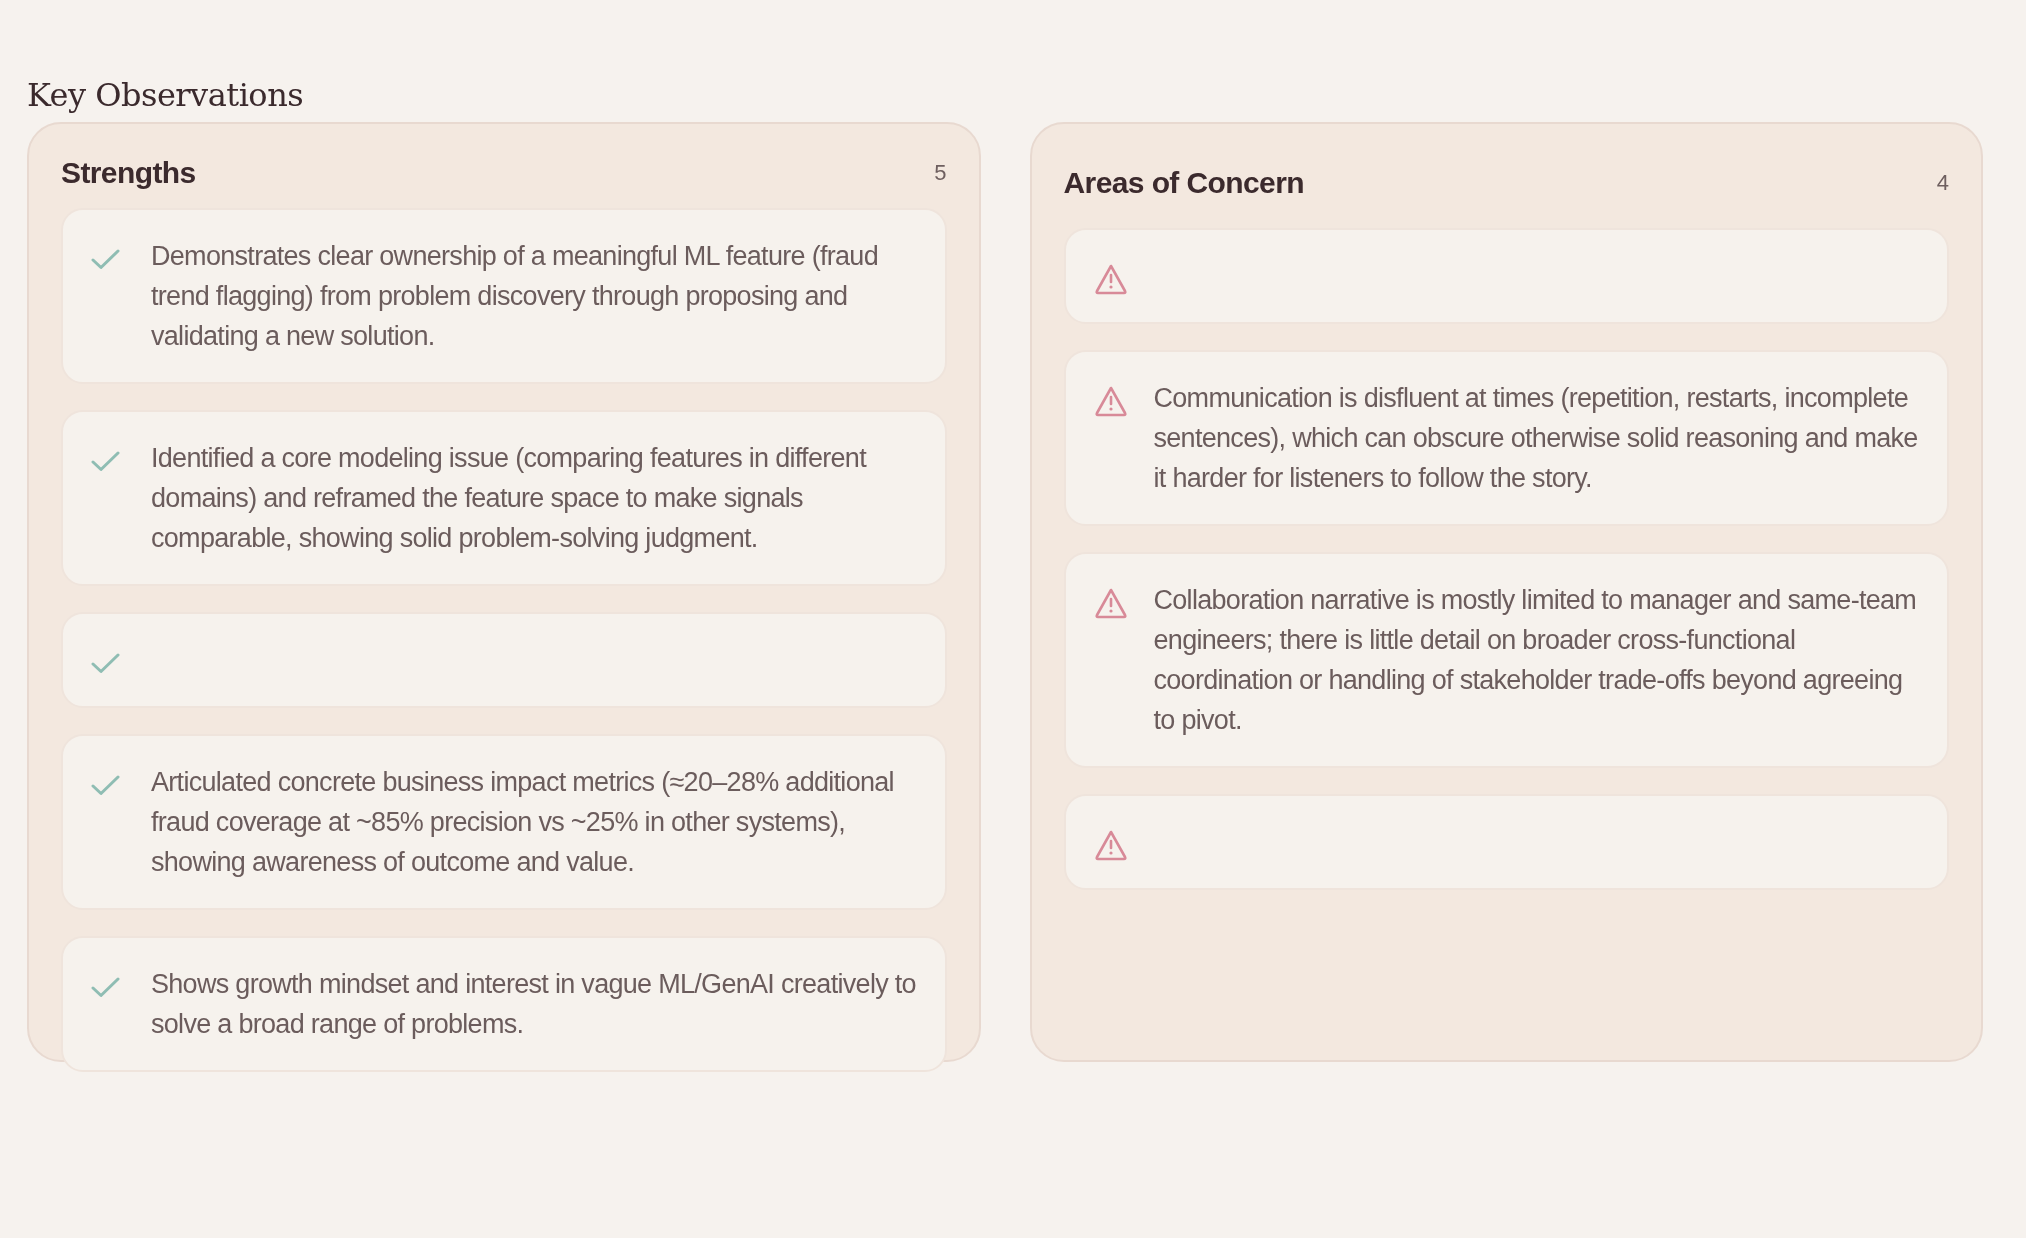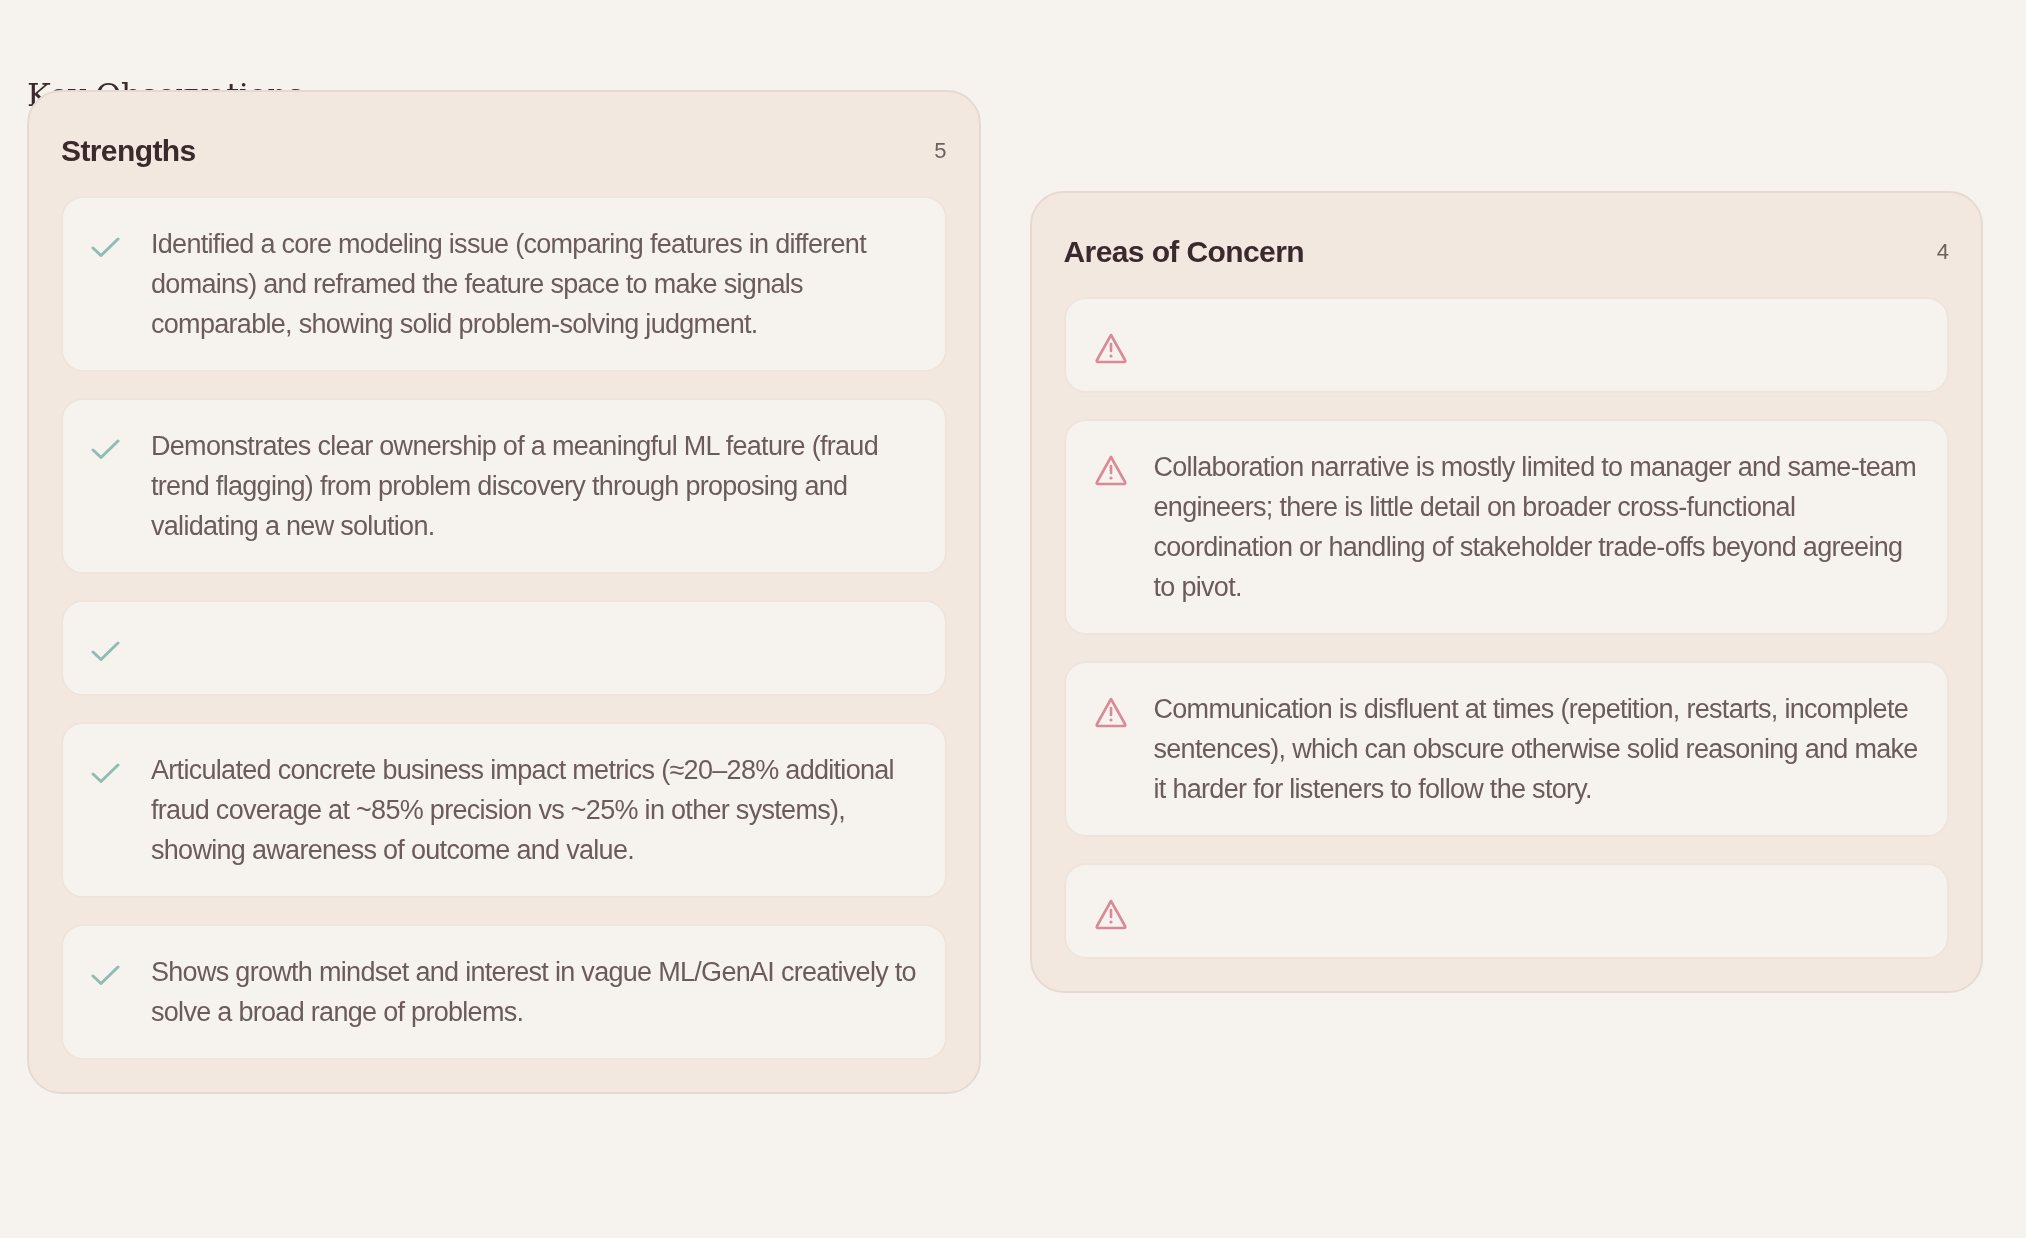--- a/index.html
+++ b/index.html
@@ -27,21 +27,20 @@
       margin-top: 36px;
     }
     .panels {
       position: absolute;
       left: 27px;
       top: 122px;
       width: 1956px;
       height: 940px;
       display: flex;
       gap: 49px;
-      align-items: center;
     }
     .panel {
       flex: 1;
       background: #f3e8df;
       border: 2px solid #e8d9d0;
       border-radius: 34px;
       padding: 32px 32px 32px 32px;
       display: flex;
       flex-direction: column;
     }
@@ -105,29 +104,29 @@
       <h2 class="panel-title">Strengths</h2>
       <span class="panel-count">5</span>
     </div>
     <div class="card-list">
       <div class="card">
         <span class="card-icon">
           <svg width="30" height="22" viewBox="0 0 30 22">
               <path d="M2 12 L10 19.5 L27 3" fill="none" stroke="#8fbdb3" stroke-width="3" stroke-linecap="round" stroke-linejoin="round"></path>
             </svg>
         </span>
-        <p class="card-text">Identified a core modeling issue (comparing features in different domains) and reframed the feature space to make signals comparable, showing solid problem-solving judgment.</p>
+        <p class="card-text">Demonstrates clear ownership of a meaningful ML feature (fraud trend flagging) from problem discovery through proposing and validating a new solution.</p>
       </div>
       <div class="card">
         <span class="card-icon">
           <svg width="30" height="22" viewBox="0 0 30 22">
               <path d="M2 12 L10 19.5 L27 3" fill="none" stroke="#8fbdb3" stroke-width="3" stroke-linecap="round" stroke-linejoin="round"></path>
             </svg>
         </span>
-        <p class="card-text">Demonstrates clear ownership of a meaningful ML feature (fraud trend flagging) from problem discovery through proposing and validating a new solution.</p>
+        <p class="card-text">Identified a core modeling issue (comparing features in different domains) and reframed the feature space to make signals comparable, showing solid problem-solving judgment.</p>
       </div>
       <div class="card">
         <span class="card-icon">
           <svg width="30" height="22" viewBox="0 0 30 22">
               <path d="M2 12 L10 19.5 L27 3" fill="none" stroke="#8fbdb3" stroke-width="3" stroke-linecap="round" stroke-linejoin="round"></path>
             </svg>
         </span>
       </div>
       <div class="card">
         <span class="card-icon">
@@ -164,31 +163,31 @@
         </span>
       </div>
       <div class="card">
         <span class="card-icon">
           <svg width="34" height="32" viewBox="0 0 34 32">
               <path d="M17 3 L31 28 Q32 30 30 30 L4 30 Q2 30 3 28 Z" fill="none" stroke="#d88a98" stroke-width="2.6" stroke-linejoin="round"></path>
               <line x1="17" y1="12" x2="17" y2="19" stroke="#d88a98" stroke-width="2.6" stroke-linecap="round"></line>
               <circle cx="17" cy="24" r="1.6" fill="#d88a98"></circle>
             </svg>
         </span>
-        <p class="card-text">Collaboration narrative is mostly limited to manager and same-team engineers; there is little detail on broader cross-functional coordination or handling of stakeholder trade-offs beyond agreeing to pivot.</p>
+        <p class="card-text">Communication is disfluent at times (repetition, restarts, incomplete sentences), which can obscure otherwise solid reasoning and make it harder for listeners to follow the story.</p>
       </div>
       <div class="card">
         <span class="card-icon">
           <svg width="34" height="32" viewBox="0 0 34 32">
               <path d="M17 3 L31 28 Q32 30 30 30 L4 30 Q2 30 3 28 Z" fill="none" stroke="#d88a98" stroke-width="2.6" stroke-linejoin="round"></path>
               <line x1="17" y1="12" x2="17" y2="19" stroke="#d88a98" stroke-width="2.6" stroke-linecap="round"></line>
               <circle cx="17" cy="24" r="1.6" fill="#d88a98"></circle>
             </svg>
         </span>
-        <p class="card-text">Communication is disfluent at times (repetition, restarts, incomplete sentences), which can obscure otherwise solid reasoning and make it harder for listeners to follow the story.</p>
+        <p class="card-text">Collaboration narrative is mostly limited to manager and same-team engineers; there is little detail on broader cross-functional coordination or handling of stakeholder trade-offs beyond agreeing to pivot.</p>
       </div>
       <div class="card">
         <span class="card-icon">
           <svg width="34" height="32" viewBox="0 0 34 32">
               <path d="M17 3 L31 28 Q32 30 30 30 L4 30 Q2 30 3 28 Z" fill="none" stroke="#d88a98" stroke-width="2.6" stroke-linejoin="round"></path>
               <line x1="17" y1="12" x2="17" y2="19" stroke="#d88a98" stroke-width="2.6" stroke-linecap="round"></line>
               <circle cx="17" cy="24" r="1.6" fill="#d88a98"></circle>
             </svg>
         </span>
       </div>

